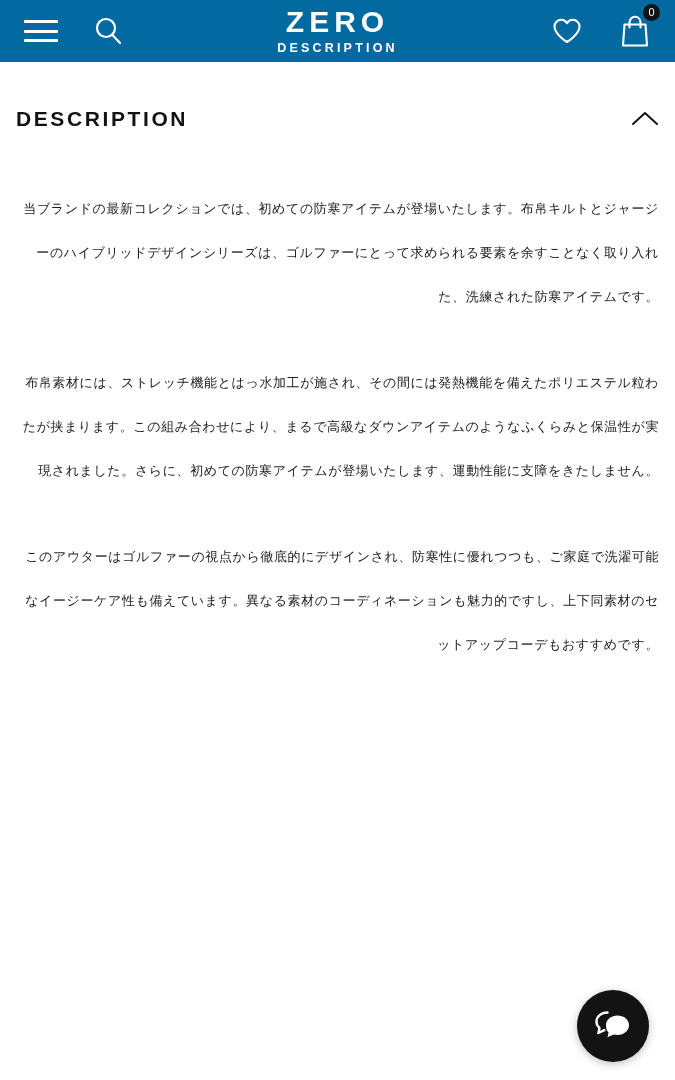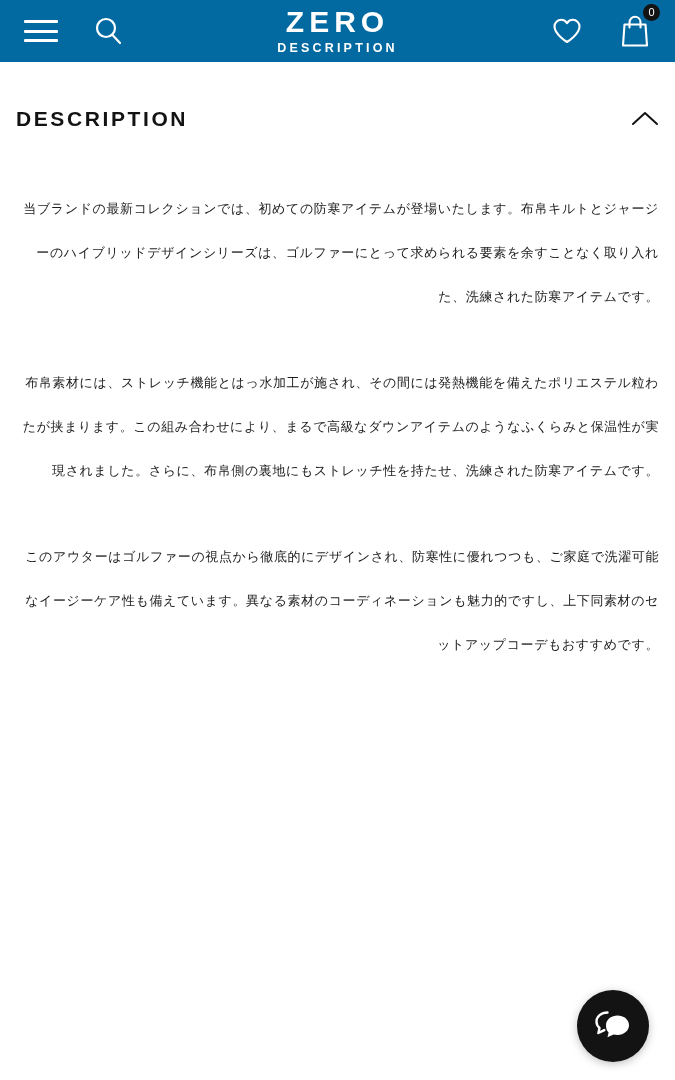--- a/index.html
+++ b/index.html
@@ -205,21 +205,21 @@
     <div class="section-title">DESCRIPTION</div>
     <div class="chevron">
       <svg width="28" height="18" viewBox="0 0 28 18" fill="none" aria-hidden="true">
         <path d="M2 14 L14 3 L26 14" stroke="#131313" stroke-width="2" fill="none" stroke-linecap="round" stroke-linejoin="round"></path>
       </svg>
     </div>
   </div>
 
   <div class="desc-body">
     <p>当ブランドの最新コレクションでは、初めての防寒アイテムが登場いたします。布帛キルトとジャージーのハイブリッドデザインシリーズは、ゴルファーにとって求められる要素を余すことなく取り入れた、洗練された防寒アイテムです。</p>
-    <p>布帛素材には、ストレッチ機能とはっ水加工が施され、その間には発熱機能を備えたポリエステル粒わたが挟まります。この組み合わせにより、まるで高級なダウンアイテムのようなふくらみと保温性が実現されました。さらに、布帛側の裏地にもストレッチ性を持たせ、洗練された防寒アイテムです。</p>
+    <p>布帛素材には、ストレッチ機能とはっ水加工が施され、その間には発熱機能を備えたポリエステル粒わたが挟まります。この組み合わせにより、まるで高級なダウンアイテムのようなふくらみと保温性が実現されました。さらに、初めての防寒アイテムが登場いたします、運動性能に支障をきたしません。</p>
     <p>このアウターはゴルファーの視点から徹底的にデザインされ、防寒性に優れつつも、ご家庭で洗濯可能なイージーケア性も備えています。異なる素材のコーディネーションも魅力的ですし、上下同素材のセットアップコーデもおすすめです。</p>
   </div>
 </div>
 
 <div class="chat-fab">
   <svg width="40" height="36" viewBox="0 0 40 36" fill="none" aria-hidden="true">
     <path d="M24.5 7.5 C31 7.5 36 11.8 36 17.2 C36 22.6 31 26.9 24.5 26.9 C23.1 26.9 21.8 26.7 20.6 26.4 L14.5 29.3 L15.6 24.4 C13.6 22.6 13 20.1 13 17.2 C13 11.8 18 7.5 24.5 7.5 Z" fill="#ffffff"></path>
     <path d="M14.5 4.5 C8.2 4.5 3.5 8.6 3.5 13.6 C3.5 16.1 4.6 18.4 6.5 20 L5.4 25 L11.3 22.1" stroke="#ffffff" stroke-width="2.4" fill="none" stroke-linecap="round" stroke-linejoin="round"></path>
   </svg>
 </div>

